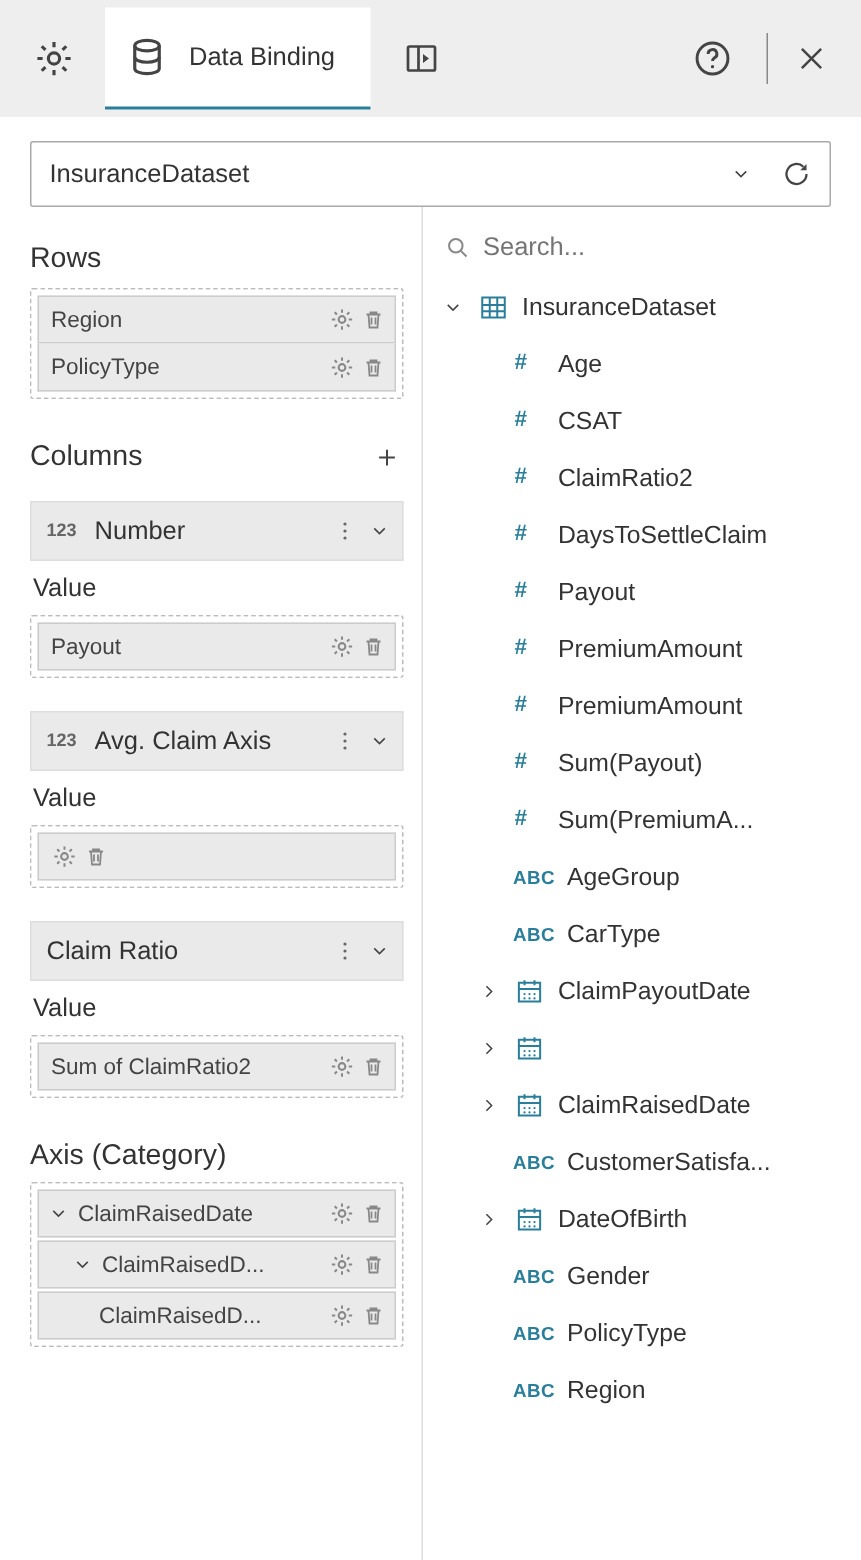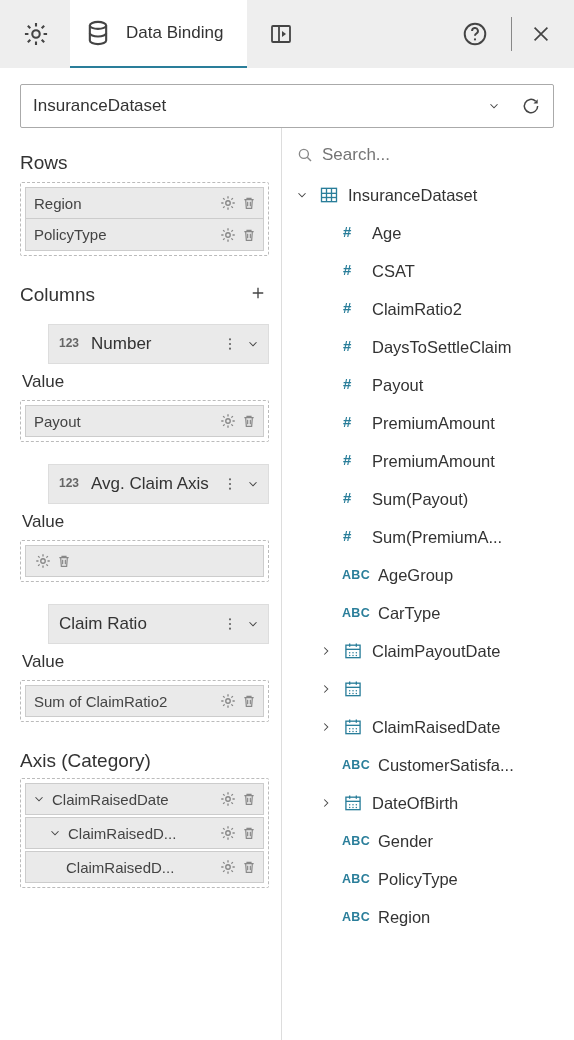--- a/index.html
+++ b/index.html
@@ -7,21 +7,21 @@
     margin: 0;
     font-family: -apple-system, BlinkMacSystemFont, "Segoe UI", Arial, sans-serif;
     font-size: 15px;
     color: #333;
     background: #eeeeee;
     width: 574px;
     height: 1040px;
     overflow: hidden;
   }
   .toolbar {
-    height: 68px;
+    height: 78px;
     background: #eeeeee;
     display: flex;
     align-items: center;
     padding: 0 12px 0 8px;
     gap: 0;
   }
   .tb-button {
     width: 56px;
     height: 56px;
     display: flex;
@@ -72,21 +72,21 @@
     overflow: hidden;
   }
   .right {
     flex: 1;
     padding: 10px 10px 10px 6px;
     overflow: hidden;
   }
 
   .sec-head {
     display: flex;
-    align-items: flex-start;
+    align-items: center;
     justify-content: space-between;
     padding: 8px 2px 8px 0;
   }
   .sec-title {
     font-size: 19px;
     color: #333;
   }
 
   .dashed-box {
     border: 1px dashed #bbb;
@@ -117,21 +117,20 @@
   .col-group {
     background: #eaeaea;
     border: 1px solid #ddd;
     height: 40px;
     display: flex;
     align-items: center;
     padding: 0 8px 0 10px;
     gap: 8px;
     margin-top: 10px;
     cursor: pointer;
-    margin-left: 28px;
   }
   .col-group-label {
     flex: 1;
     font-size: 17px;
     color: #333;
     white-space: nowrap;
     overflow: hidden;
     text-overflow: ellipsis;
   }
   .sub-label {

